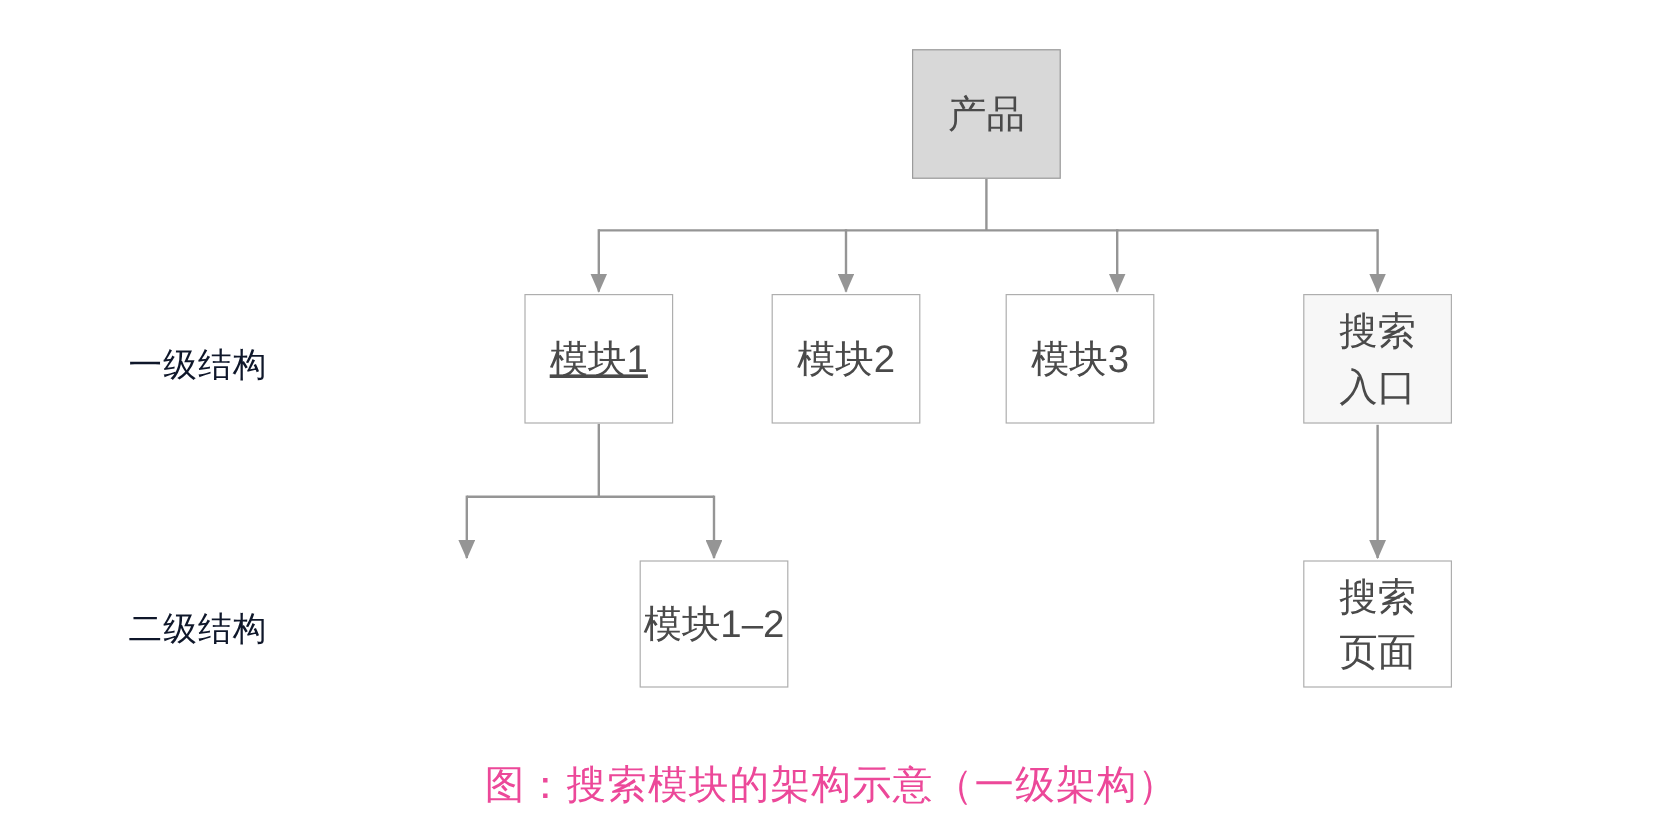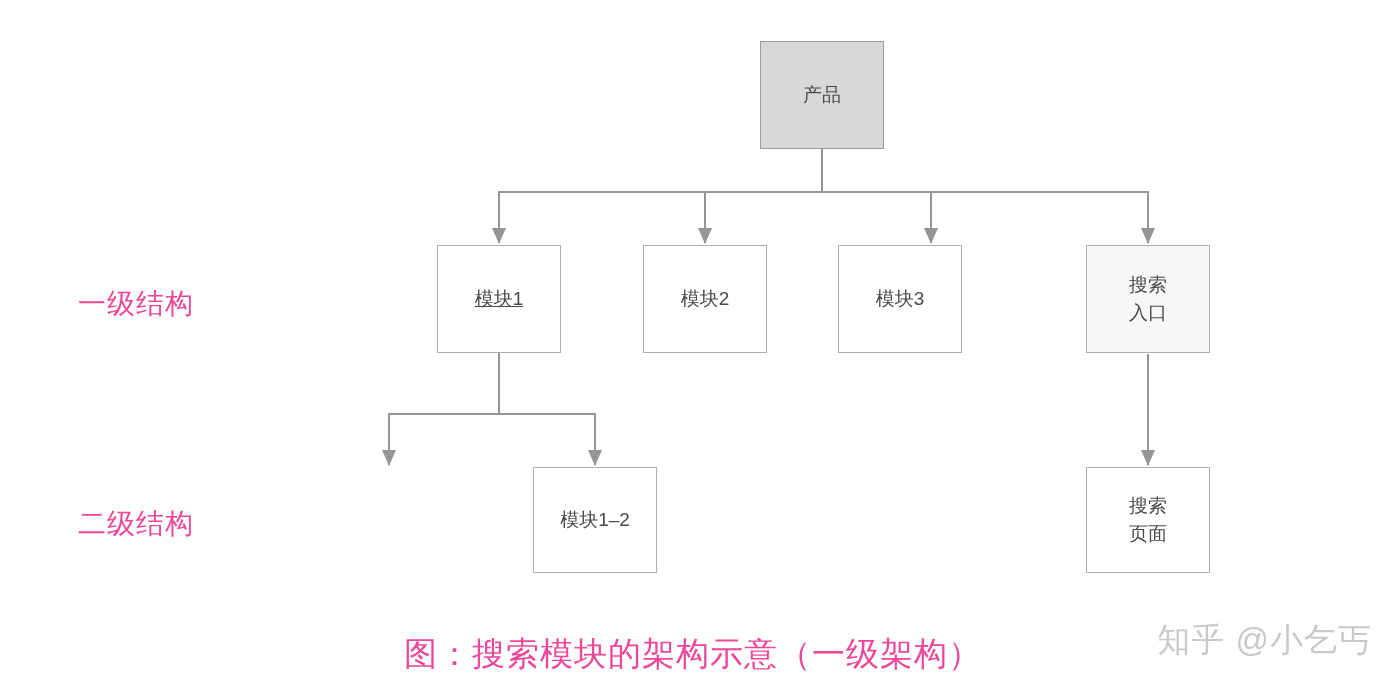--- a/index.html
+++ b/index.html
@@ -25,42 +25,42 @@
   }
   
   .node {
     position: absolute;
     box-sizing: border-box;
     width: 124px;
     height: 108px;
     border: 1px solid #aeaeae;
     background: #ffffff;
     color: #4a4a4a;
-    font-size: 19px;
+    font-size: 32px;
     line-height: 1.45;
     display: flex;
     align-items: center;
     justify-content: center;
     text-align: center;
     white-space: pre-line;
   }
   #node-product     { left: 760px;  top: 41px;  background: #d8d8d8; border-color: #9b9b9b; }
   #node-module1     { left: 437px;  top: 245px; text-decoration: underline; }
   #node-module2     { left: 643px;  top: 245px; }
   #node-module3     { left: 838px;  top: 245px; }
   #node-search-entry{ left: 1086px; top: 245px; background: #f7f7f7; }
   #node-module1-1   { left: 327px;  top: 467px; height: 106px; }
   #node-module1-2   { left: 533px;  top: 467px; height: 106px; }
   #node-search-page { left: 1086px; top: 467px; height: 106px; }
   
   .row-label {
     position: absolute;
-    left: 78px;
+    left: 107px;
     font-size: 28px;
-    color: #ec4899;
+    color: #0f172a;
     letter-spacing: 1px;
     white-space: nowrap;
     text-align: right;
   }
   #row-label-level1 { top: 285px; }
   #row-label-level2 { top: 505px; }
   
   .caption {
     position: absolute;
     left: 693px;
@@ -129,15 +129,14 @@
 
   <div class="node" id="node-search-page">搜索
 页面</div>
 
   <div class="row-label" id="row-label-level1">一级结构</div>
 
   <div class="row-label" id="row-label-level2">二级结构</div>
 
   <div class="caption">图：搜索模块的架构示意（一级架构）</div>
 
-  <div class="watermark">知乎 @小乞丐</div>
 
 </div>
 
 </body></html>

